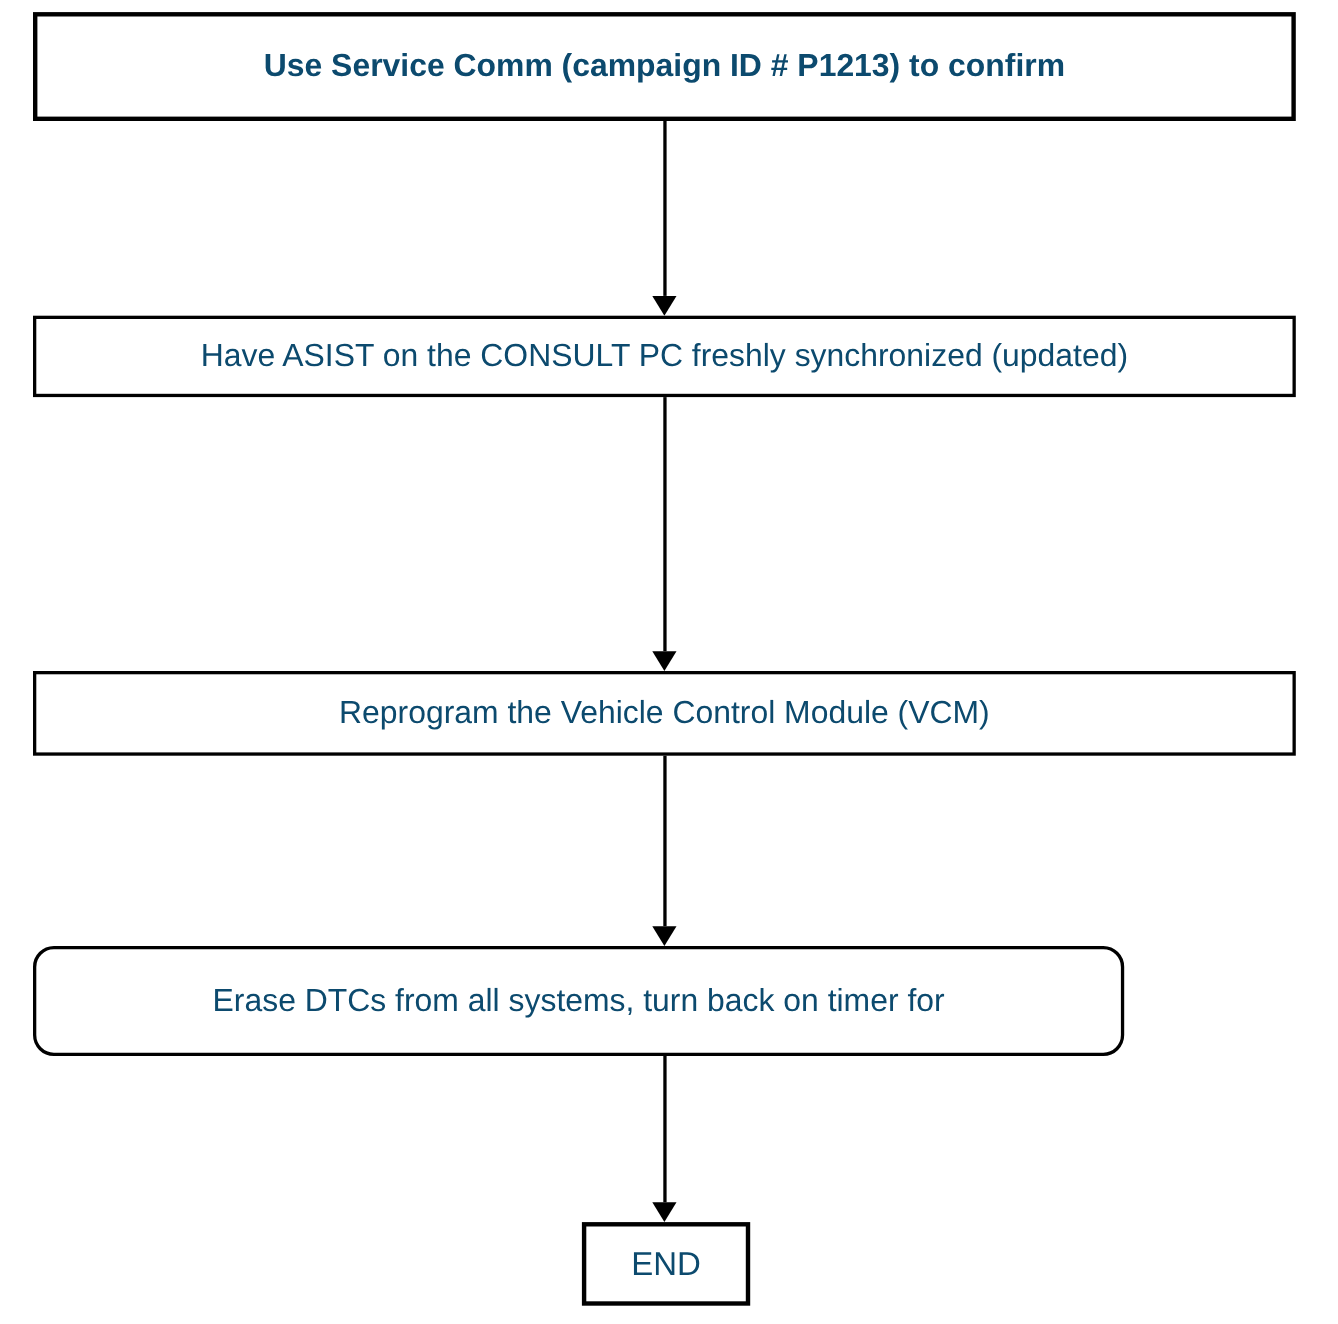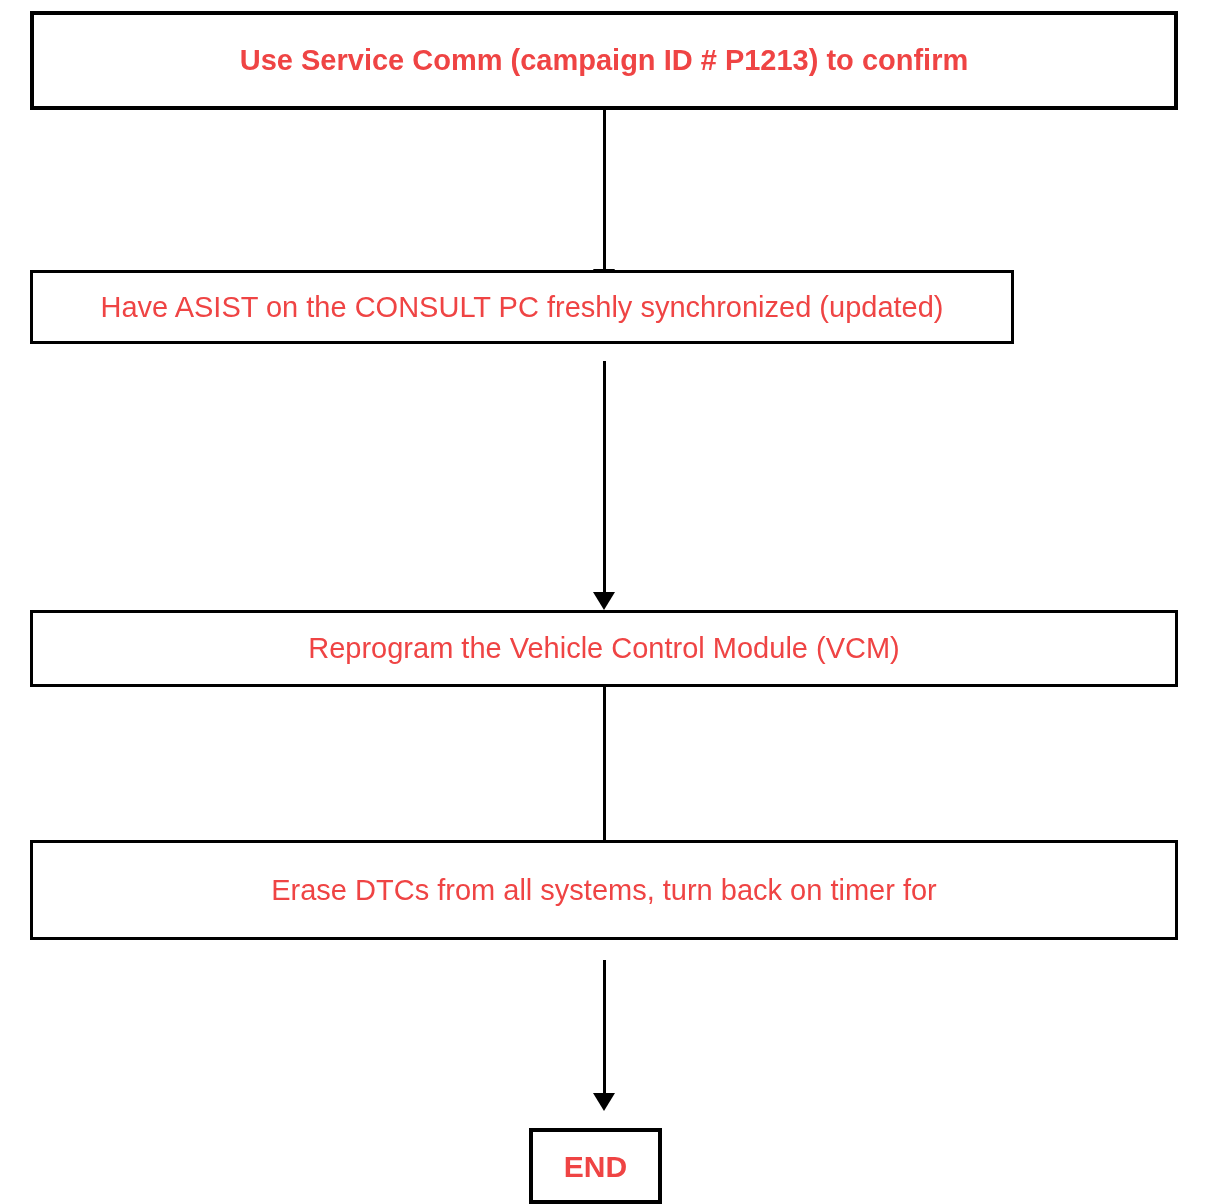--- a/index.html
+++ b/index.html
@@ -21,31 +21,31 @@
     box-sizing: border-box;
     border: 3px solid #000000;
     background: #ffffff;
     display: flex;
     flex-direction: column;
     align-items: center;
     justify-content: center;
     text-align: center;
     font-size: 29px;
     line-height: 37px;
-    color: #ef4444;
+    color: #0c4a6e;
   }
   .box.bold { font-weight: bold; border-width: 4px; }
 
   #box-1 { left: 30px; top: 11px;  width: 1148px; height: 99px;  }
-  #box-2 { left: 30px; top: 270px; width: 984px; height: 74px;  }
+  #box-2 { left: 30px; top: 287px; width: 1148px; height: 74px;  }
   #box-3 { left: 30px; top: 610px; width: 1148px; height: 77px;  }
-  #box-4 { left: 30px; top: 840px; width: 1148px; height: 100px; }
+  #box-4 { left: 30px; top: 860px; width: 992px; height: 100px; border-radius: 19px; }
   #box-end {
-    left: 529px; top: 1111px; width: 133px; height: 76px;
-    border-width: 4px; font-weight: bold; font-size: 30px; margin-top: 17px;
+    left: 529px; top: 1111px; width: 153px; height: 76px;
+    border-width: 4px; font-weight: normal; font-size: 30px;
   }
 
   .arrow {
     position: absolute;
     left: 604px;
     transform: translateX(-50%);
     width: 22px;
     display: flex;
     flex-direction: column;
     align-items: center;

